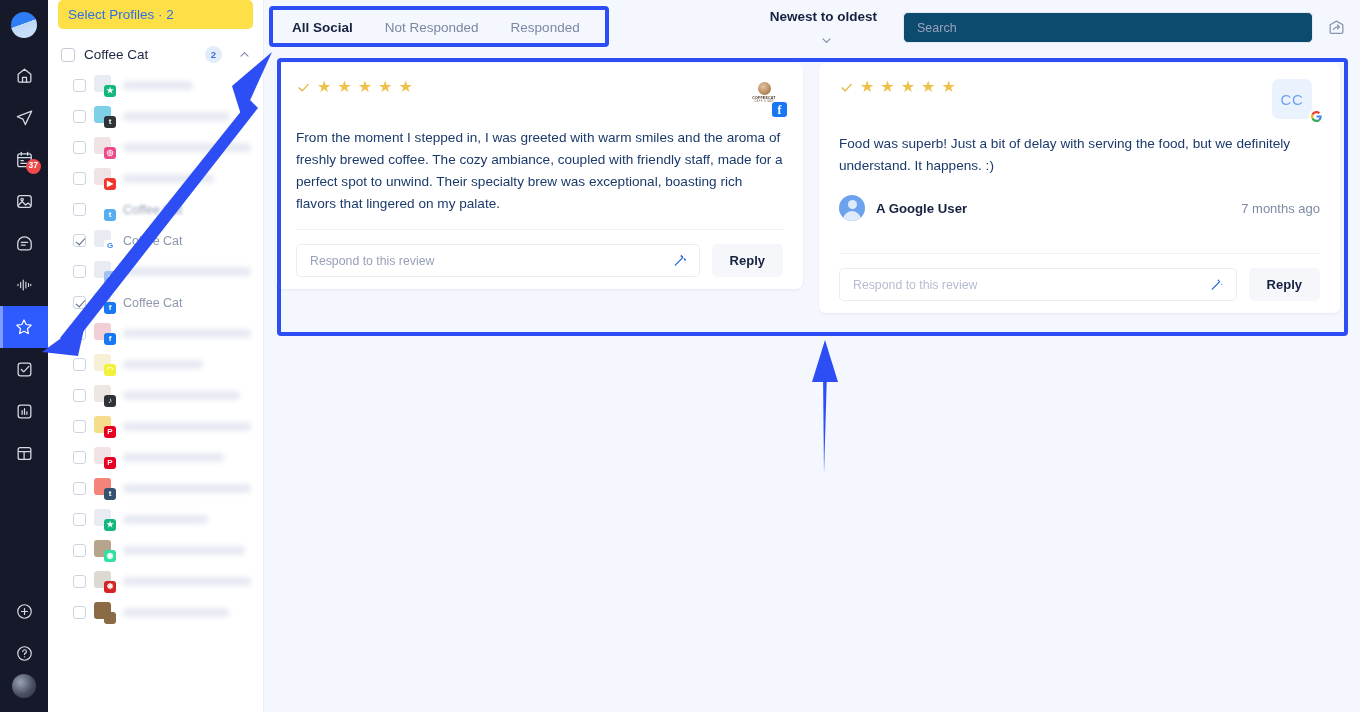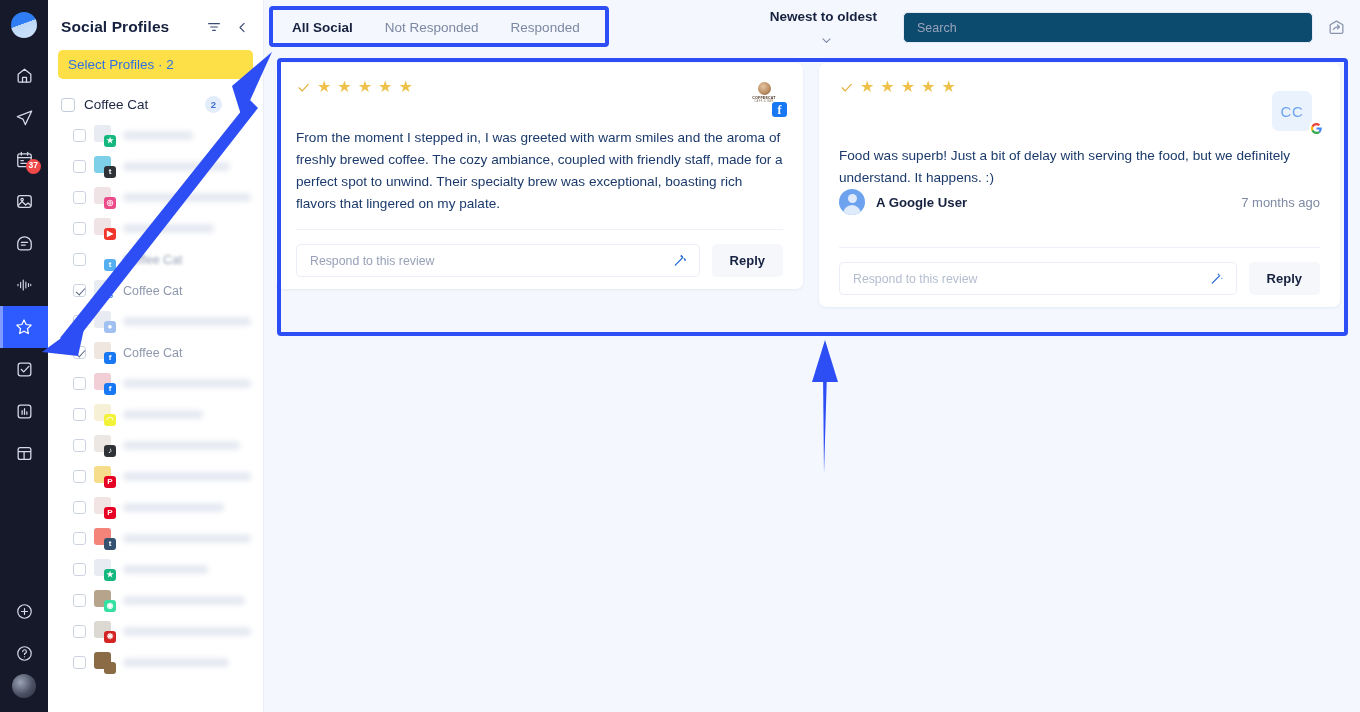--- a/index.html
+++ b/index.html
@@ -193,21 +193,21 @@
   .gbadge {
     position:absolute; right:-3px; bottom:-4px;
     width:14px; height:14px; border-radius:50%;
     background:#fff; display:flex; align-items:center; justify-content:center;
   }
   .review-text {
     font-size: 13.6px; line-height: 1.62; color: #1b3a6b;
     margin-top: 14px;
   }
   .author-row {
-    display: flex; align-items: center; 
+    display: flex; align-items: center; margin-top: 18px;
   }
   .av-img {
     width: 26px; height: 26px; border-radius: 50%;
     background: radial-gradient(circle at 40% 35%, #d8d9b8 0%, #9c9c72 45%, #55553a 100%);
     border: 1px solid #d5d7c0;
   }
   .av-generic {
     width: 26px; height: 26px; border-radius: 50%;
     background: #6da2ee; position: relative; overflow: hidden;
   }
@@ -341,33 +341,20 @@
       <svg width="19" height="19" viewBox="0 0 24 24" fill="none" stroke="currentColor" stroke-width="1.5" stroke-linecap="round">
           <circle cx="12" cy="12" r="8.5"></circle>
           <path d="M9.8 9.6a2.3 2.3 0 1 1 2.9 2.2c-.5.2-.7.6-.7 1.1v.4"></path>
           <circle cx="12" cy="16.2" r=".8" fill="currentColor" stroke="none"></circle>
         </svg>
     </div>
     <div class="rail-avatar"></div>
   </div>
 
   <div class="profiles">
-    <div class="profiles-head">
-      <div class="profiles-title">Social Profiles</div>
-      <div class="head-icon">
-        <svg width="16" height="16" viewBox="0 0 24 24" fill="none" stroke="currentColor" stroke-width="1.8" stroke-linecap="round">
-            <path d="M4 7h16M7 12h10M10 17h4"></path>
-          </svg>
-      </div>
-      <div class="head-icon">
-        <svg width="15" height="15" viewBox="0 0 24 24" fill="none" stroke="currentColor" stroke-width="1.8" stroke-linecap="round" stroke-linejoin="round">
-            <path d="M14.5 5.5 8 12l6.5 6.5"></path>
-          </svg>
-      </div>
-    </div>
 
     <div class="select-profiles">Select Profiles · 2</div>
 
     <div class="profile-list">
       <div class="group-row">
         <span class="cbox"></span>
         <span class="group-name">Coffee Cat</span>
         <span class="group-count">2</span>
         <span class="chev">
           <svg width="13" height="13" viewBox="0 0 24 24" fill="none" stroke="currentColor" stroke-width="2" stroke-linecap="round" stroke-linejoin="round">
@@ -609,21 +596,21 @@
               <svg width="15" height="15" viewBox="0 0 24 24" fill="none" stroke="currentColor" stroke-width="2" stroke-linecap="round" stroke-linejoin="round">
                   <path d="M5 12.5 10 17.5 19.5 7"></path>
                 </svg>
             </span>
             <span class="star">★</span>
             <span class="star">★</span>
             <span class="star">★</span>
             <span class="star">★</span>
             <span class="star">★</span>
           </div>
-          <div class="brandmark" style="width:48px;height:40px;margin-top:12px;">
+          <div class="brandmark" style="width:48px;height:40px;">
             <div class="initials-av">CC</div>
             <div class="gbadge">
               <svg width="11" height="11" viewBox="0 0 48 48">
                   <path fill="#EA4335" d="M24 9.5c3.5 0 6.6 1.2 9 3.6l6.7-6.7C35.6 2.6 30.2 0 24 0 14.6 0 6.5 5.4 2.6 13.2l7.8 6.1C12.3 13.3 17.6 9.5 24 9.5z"></path>
                   <path fill="#4285F4" d="M46.8 24.5c0-1.6-.15-3.2-.45-4.7H24v9h12.8c-.55 3-2.2 5.5-4.7 7.2l7.6 5.9c4.4-4.1 7.1-10.1 7.1-17.4z"></path>
                   <path fill="#FBBC05" d="M10.4 28.7a14.5 14.5 0 0 1 0-9.4l-7.8-6.1a24 24 0 0 0 0 21.6z"></path>
                   <path fill="#34A853" d="M24 48c6.5 0 11.9-2.1 15.9-5.8l-7.6-5.9c-2.1 1.4-4.8 2.3-8.3 2.3-6.4 0-11.7-3.8-13.6-9.8l-7.8 6.1C6.5 42.6 14.6 48 24 48z"></path>
                 </svg>
             </div>
           </div>

